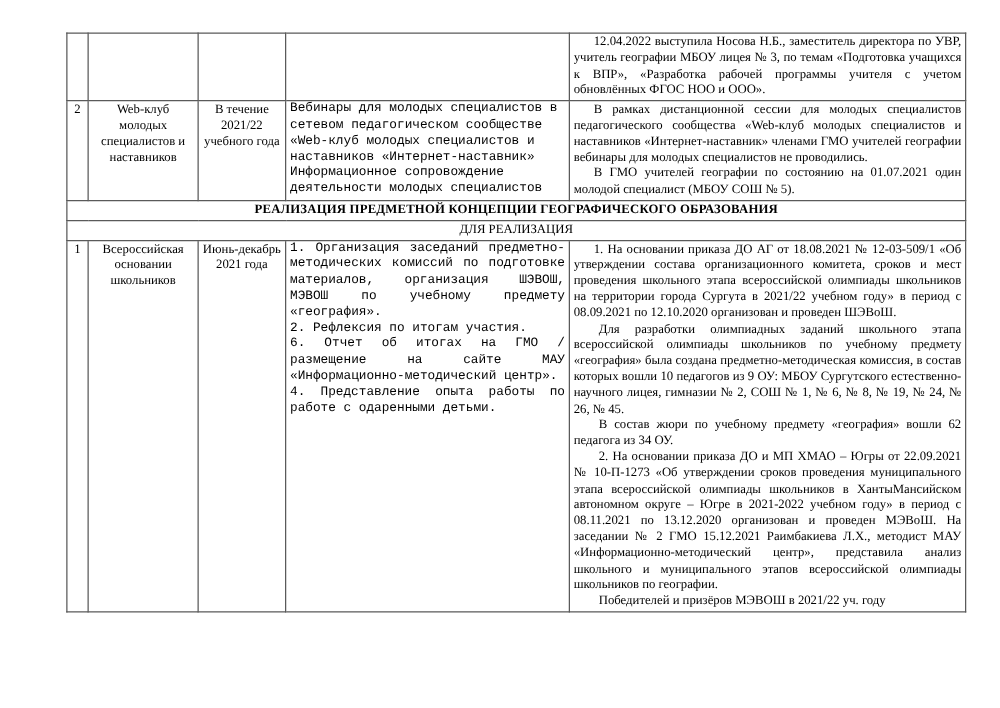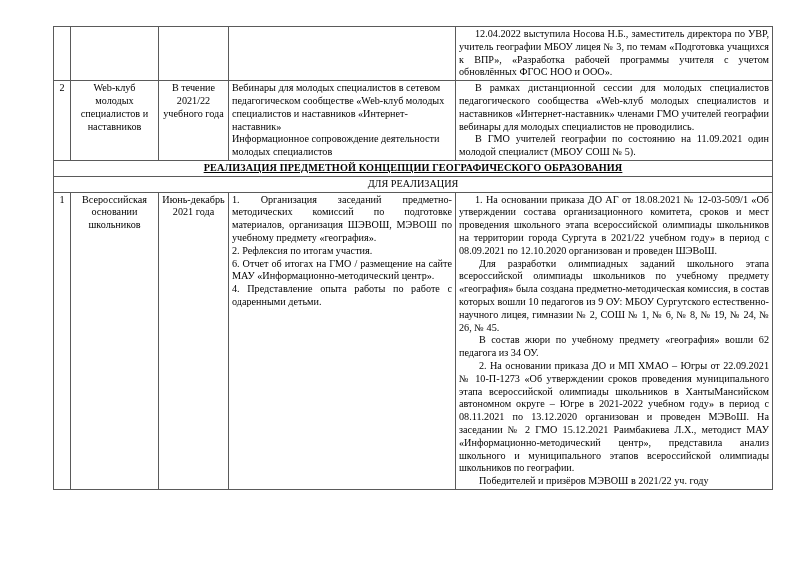--- a/index.html
+++ b/index.html
@@ -48,40 +48,40 @@
 
   .cell-num {
     text-align: center;
     padding-top: 2px;
   }
   .cell-name, .cell-term {
     text-align: center;
   }
   .cell-plan {
     text-align: left;
+    font-family: Liberation Mono, monospace;
   }
   .cell-plan.justify { text-align: justify; text-align-last: left; }
   .cell-res {
     text-align: justify;
     text-align-last: left;
     padding-left: 4px;
     padding-right: 4px;
   }
 
   .p { margin: 0; }
   .p.indent { text-indent: 16px; }
   .p.indent-lg { text-indent: 20px; }
 
   .section-head td {
     text-align: center;
     font-weight: bold;
     letter-spacing: 0.15px;
     padding-top: 2px;
     padding-bottom: 2px;
-    text-decoration: underline;
   }
   .section-sub td {
     text-align: center;
     font-weight: normal;
     padding-top: 2px;
     padding-bottom: 2px;
   }
 </style>
 </head>
 <body>
@@ -111,21 +111,21 @@
       <tr>
         <td class="cell-num">2</td>
         <td class="cell-name">Web-клуб молодых специалистов и наставников</td>
         <td class="cell-term">В течение 2021/22 учебного года</td>
         <td class="cell-plan">
           <p class="p">Вебинары для молодых специалистов в сетевом педагогическом сообществе «Web-клуб молодых специалистов и наставников «Интернет-наставник»</p>
           <p class="p">Информационное сопровождение деятельности молодых специалистов</p>
         </td>
         <td class="cell-res">
           <p class="p indent">В рамках дистанционной сессии для молодых специалистов педагогического сообщества «Web-клуб молодых специалистов и наставников «Интернет-наставник» членами ГМО учителей географии вебинары для молодых специалистов не проводились.</p>
-          <p class="p indent">В ГМО учителей географии по состоянию на 11.09.2021 один молодой специалист (МБОУ СОШ № 5).</p>
+          <p class="p indent">В ГМО учителей географии по состоянию на 01.07.2021 один молодой специалист (МБОУ СОШ № 5).</p>
         </td>
       </tr>
 
       <tr class="section-head">
         <td colspan="5">РЕАЛИЗАЦИЯ ПРЕДМЕТНОЙ КОНЦЕПЦИИ ГЕОГРАФИЧЕСКОГО ОБРАЗОВАНИЯ</td>
       </tr>
 
       <tr class="section-sub">
         <td colspan="5">ДЛЯ РЕАЛИЗАЦИЯ</td>
       </tr>

